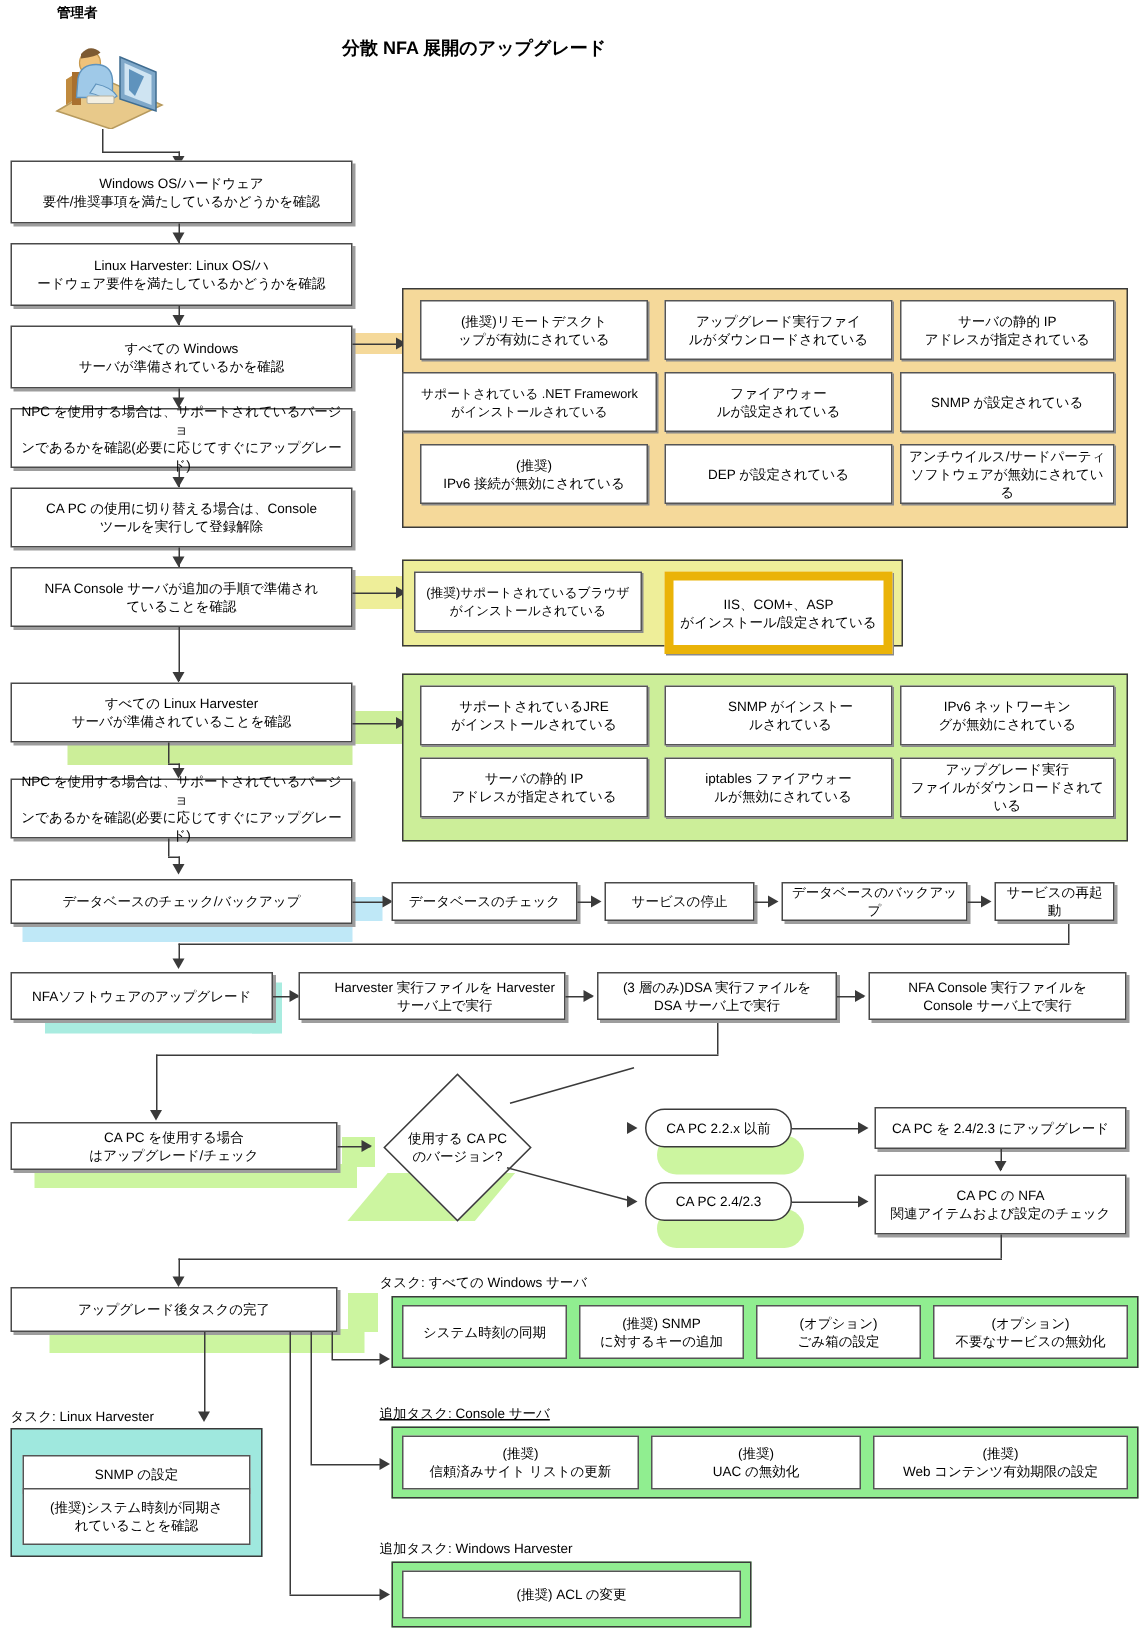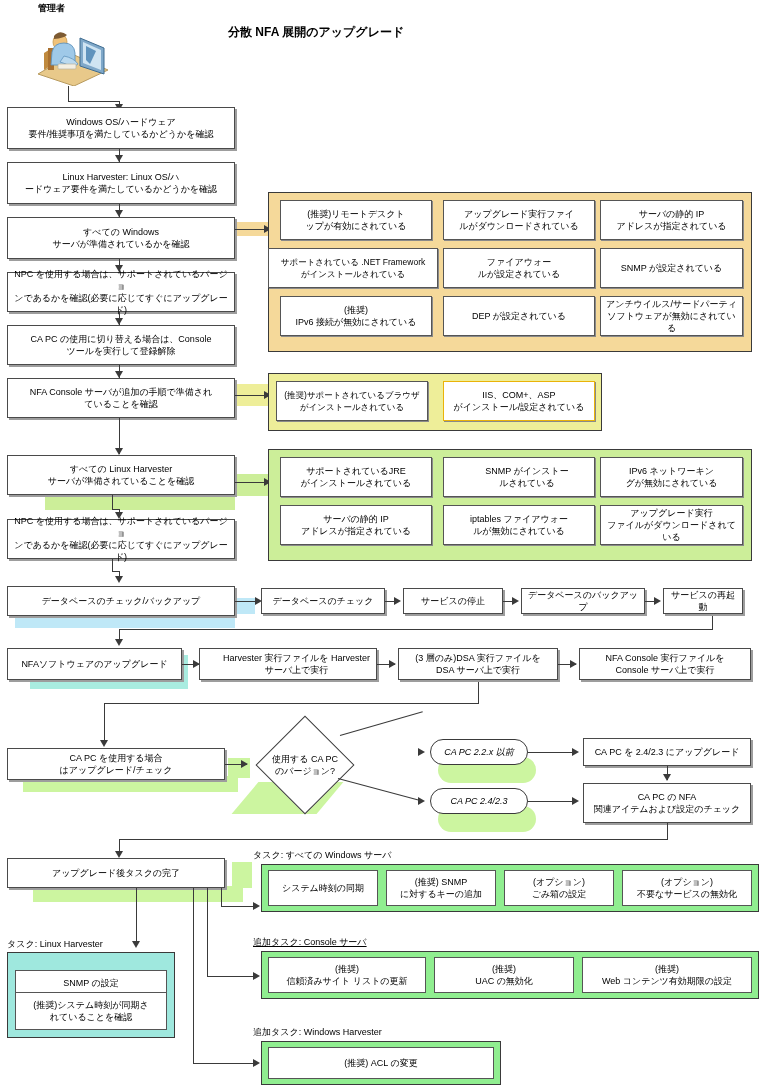--- a/index.html
+++ b/index.html
@@ -43,21 +43,21 @@
 
   
   .diamond{position:absolute;}
   .diamond .shape{position:absolute;inset:0;background:#ffffff;border:1px solid #3a3a3a;
      transform:rotate(45deg);box-sizing:border-box;}
   .diamond .dlabel{position:absolute;inset:0;display:flex;align-items:center;justify-content:center;
      text-align:center;font-size:9px;line-height:12px;color:#000;}
 
   
   .term{position:absolute;box-sizing:border-box;background:#fff;border:1px solid #3a3a3a;border-radius:14px;
-     display:flex;align-items:center;justify-content:center;text-align:center;font-size:9px;color:#000;font-style:italic;}
+     display:flex;align-items:center;justify-content:center;text-align:center;font-size:9px;color:#000;}
   .termblob{position:absolute;background:#ccf5a0;border-radius:14px;}
 
   
   .cap{position:absolute;font-size:9px;color:#000;white-space:nowrap;}
 
   
   #title{position:absolute;font-size:12px;font-weight:bold;color:#000;white-space:nowrap;}
 
   
   #actorlabel{position:absolute;font-size:9px;font-weight:bold;color:#000;white-space:nowrap;}
@@ -284,21 +284,21 @@
   <div class="pbox noshadow" style="left:600px;top:296px;width:143px;height:40px;border:1px solid #555;box-shadow:1px 1px 0 #8a8a8a;">
     <span style="white-space:pre-line">アンチウイルス/サードパーティ
 ソフトウェアが無効にされている</span>
     </div>
 
   <div class="panel yellow" style="left:268px;top:373px;width:334px;height:58px;"></div>
   <div class="pbox noshadow" style="left:276px;top:381px;width:152px;height:40px;border:1px solid #555;box-shadow:1px 1px 0 #8a8a8a;font-size:8.5px;">
     <span style="white-space:pre-line">(推奨)サポートされているブラウザ
 がインストールされている</span>
     </div>
-  <div class="pbox noshadow" style="left:443px;top:381px;width:152px;height:40px;border:1px solid #eab308;box-shadow:1px 1px 0 #8a8a8a;">
+  <div class="pbox noshadow" style="left:443px;top:381px;width:152px;height:55px;border:6px solid #eab308;box-shadow:1px 1px 0 #8a8a8a;">
     <span style="white-space:pre-line">IIS、COM+、ASP
 がインストール/設定されている</span>
     </div>
 
   <div class="panel green" style="left:268px;top:449px;width:484px;height:112px;"></div>
   <div class="pbox noshadow" style="left:280px;top:457px;width:152px;height:40px;border:1px solid #555;box-shadow:1px 1px 0 #8a8a8a;">
     <span style="white-space:pre-line">サポートされているJRE
 がインストールされている</span>
     </div>
   <div class="pbox noshadow" style="left:443px;top:457px;width:152px;height:40px;border:1px solid #555;box-shadow:1px 1px 0 #8a8a8a;padding-left:19px;">
@@ -306,21 +306,21 @@
 ルされている</span>
     </div>
   <div class="pbox noshadow" style="left:600px;top:457px;width:143px;height:40px;border:1px solid #555;box-shadow:1px 1px 0 #8a8a8a;">
     <span style="white-space:pre-line">IPv6 ネットワーキン
 グが無効にされている</span>
     </div>
   <div class="pbox noshadow" style="left:280px;top:505px;width:152px;height:40px;border:1px solid #555;box-shadow:1px 1px 0 #8a8a8a;">
     <span style="white-space:pre-line">サーバの静的 IP
 アドレスが指定されている</span>
     </div>
-  <div class="pbox noshadow" style="left:443px;top:505px;width:152px;height:40px;border:1px solid #555;box-shadow:1px 1px 0 #8a8a8a;">
+  <div class="pbox noshadow" style="left:443px;top:505px;width:152px;height:40px;border:1px solid #555;box-shadow:1px 1px 0 #8a8a8a;text-align:right;">
     <span style="white-space:pre-line">iptables ファイアウォー
 ルが無効にされている</span>
     </div>
   <div class="pbox noshadow" style="left:600px;top:505px;width:143px;height:40px;border:1px solid #555;box-shadow:1px 1px 0 #8a8a8a;">
     <span style="white-space:pre-line">アップグレード実行
 ファイルがダウンロードされている</span>
     </div>
 
   <div class="pbox" style="left:261px;top:588px;width:124px;height:26px;">
     <span>データベースのチェック</span>

